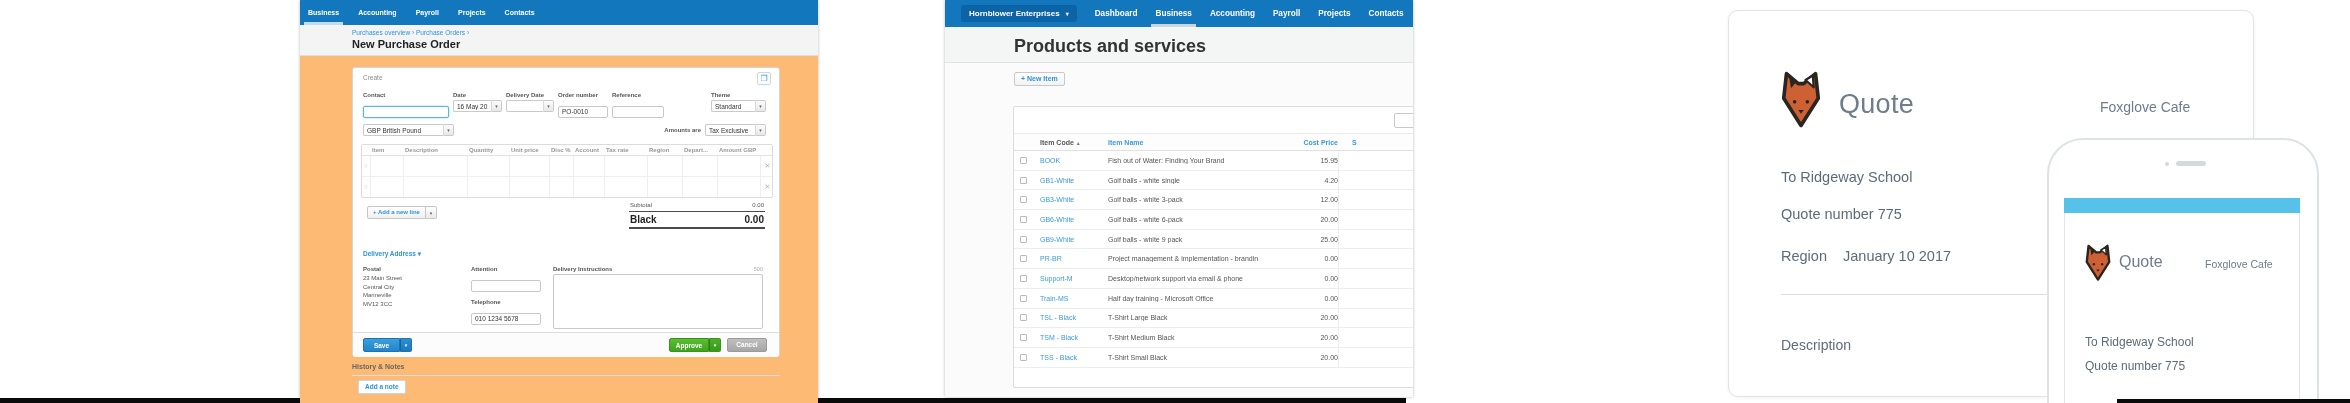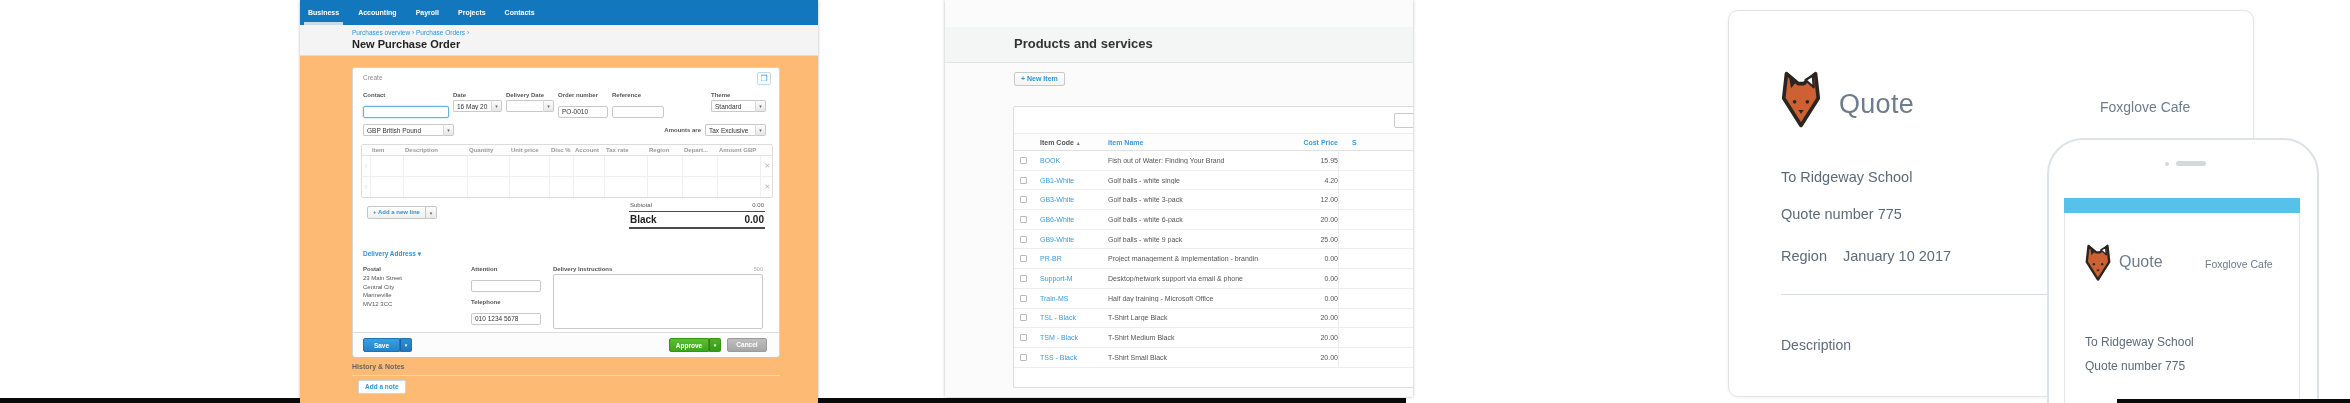--- a/index.html
+++ b/index.html
@@ -75,21 +75,21 @@
   .addnote { position:absolute; left:6px; top:17px; height:14px; padding:0 6px; background:#fff; border:1px solid #c3d9e8; border-radius:2px; color:#2e93d8; font-size:6.5px; font-weight:bold; line-height:12px; cursor:pointer; }
 
   
   .ps { left:945px; top:0; width:468px; height:397px; background:#fbfbfb; z-index:2; overflow:hidden; box-shadow:0 0 3px rgba(0,0,0,.28); }
   .ps-nav { position:absolute; left:0; top:0; right:-60px; height:27px; background:#1377be; display:flex; align-items:center; gap:18px; padding-left:16px; }
   .ps-org { background:#0c63a6; border-radius:3px; height:17px; padding:0 8px; display:flex; align-items:center; gap:6px; color:#fff; font-size:8px; font-weight:bold; cursor:pointer; white-space:nowrap; }
   .ps-org .car { font-size:6px; opacity:.9; }
   .ps-nav .nav-it { position:relative; color:#fff; font-size:8.2px; font-weight:bold; height:27px; line-height:27px; cursor:pointer; white-space:nowrap; }
   .ps-nav .nav-it.active::after { content:""; position:absolute; left:-4px; right:-4px; bottom:0; height:3px; background:#ccd4d9; }
   .ps-strip { position:absolute; left:0; top:27px; right:0; height:36px; background:#f4f5f5; border-bottom:1px solid #e2e2e2; }
-  .ps-title { position:absolute; left:69px; top:9px; font-size:13px; font-weight:bold; color:#333; }
+  .ps-title { position:absolute; left:69px; top:9px; font-size:18px; font-weight:bold; color:#333; }
   .ps-new { position:absolute; left:69px; top:72px; height:14px; padding:0 6px; background:linear-gradient(#fff,#f3f3f3); border:1px solid #c9c9c9; border-radius:2px; color:#2e93d8; font-size:7px; font-weight:bold; line-height:12px; cursor:pointer; }
   .ps-card { position:absolute; left:68px; top:106px; width:500px; height:282px; background:#fff; border:1px solid #dcdcdc; border-radius:2px; }
   .ps-search { position:absolute; left:380px; top:6px; width:116px; height:15px; border:1px solid #c9c9c9; border-radius:2px; background:#fff; font-size:7px; padding:0 3px; font-family:inherit; }
   .ps-grid { display:grid; grid-template-columns:26px 68px 150px 80px 176px; align-items:center; }
   .ps-thead { position:absolute; left:0; right:0; top:26px; height:18px; border-top:1px solid #ebebeb; border-bottom:1px solid #e0e0e0; background:#fdfdfd; font-size:7px; }
   .ps-thead .h-code { color:#555; font-weight:bold; }
   .ps-thead .h-sort { font-size:5px; color:#777; }
   .ps-thead .h-link { color:#3a9ad9; font-weight:bold; }
   .h-cost { text-align:right; }
   .ps-rows { position:absolute; left:0; right:0; top:44px; }
@@ -305,20 +305,32 @@
     </div>
 
     <div class="po-hist">
       <h2>History &amp; Notes</h2>
       <hr>
       <span class="addnote">Add a note</span>
     </div>
   </section>
 
   <section class="abs ps">
+    <nav class="ps-nav">
+      <span class="ps-org">
+        <span>Hornblower Enterprises</span>
+        <span class="car">▾</span>
+      </span>
+    <span class="nav-it">Dashboard</span>
+        <span class="nav-it active">Business</span>
+        <span class="nav-it">Accounting</span>
+        <span class="nav-it">Payroll</span>
+        <span class="nav-it">Projects</span>
+        <span class="nav-it">Contacts</span>
+      </nav>
     <div class="ps-strip">
       <div class="ps-title">Products and services</div>
     </div>
     <span class="ps-new">+ New Item</span>
 
     <div class="ps-card">
       <input class="ps-search" style="">
       <div class="ps-thead ps-grid">
         <span></span>
         <span class="h-code">

